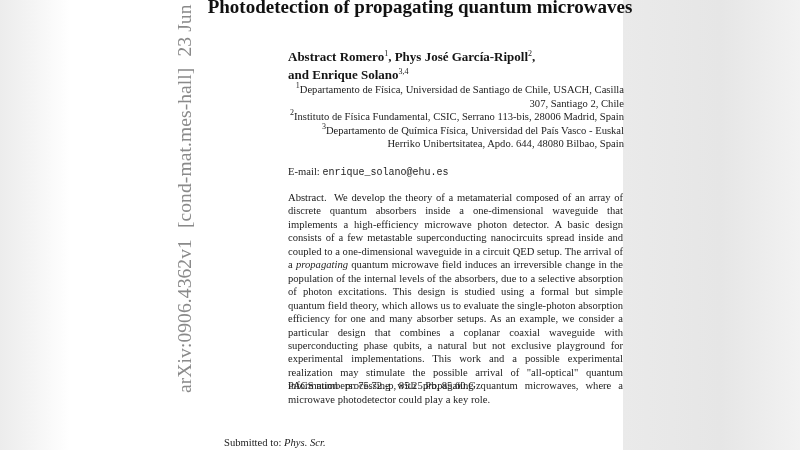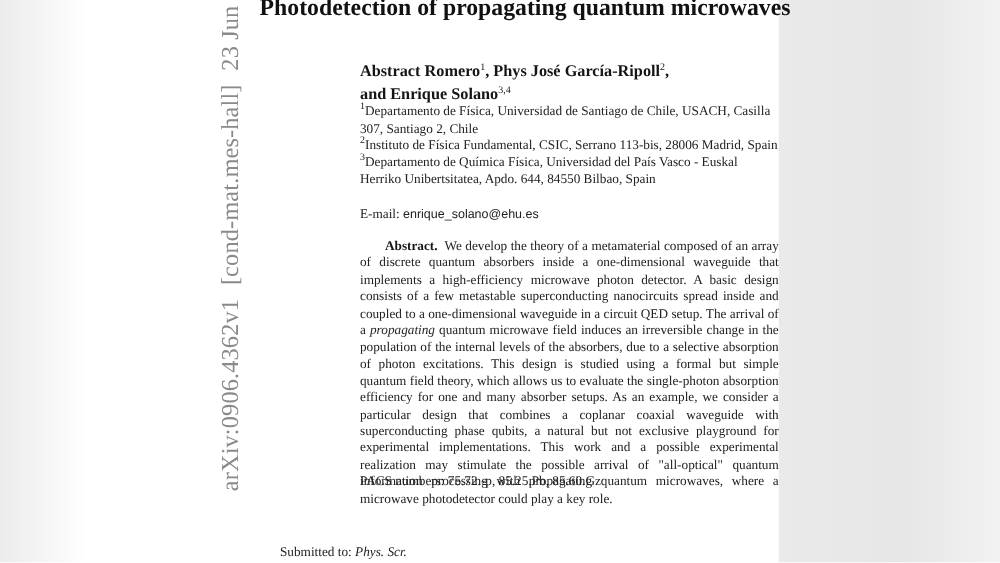--- a/index.html
+++ b/index.html
@@ -35,30 +35,30 @@
     }
     .authors {
       position: absolute; left: 288px; top: 48px; font-weight: bold;
       font-size: 13px; line-height: 18px; color: #151515;
     }
     sup { font-size: 8px; font-weight: normal; vertical-align: 5px; line-height: 0; }
     .affils {
       position: absolute; left: 288px; top: 83px; width: 336px;
       font-size: 10.6px; line-height: 13.6px; color: #222;
     }
-    .affil { margin: 0; }
+    .affil { margin: 0; text-align: right; }
     .email {
       position: absolute; left: 288px; top: 166px; font-size: 10.6px; color: #222;
     }
-    .email .addr { font-family: Liberation Sans, sans-serif; font-size: 10px; }
+    .email .addr { font-family: Liberation Mono, monospace; font-size: 10px; }
     .abstract {
       position: absolute; left: 288px; top: 191px; width: 335px;
       font-size: 10.6px; line-height: 13.45px; text-align: justify; color: #222;
     }
-    .abstract b { font-weight: bold; color: #151515; margin-left: 20px; }
+    .abstract b { font-weight: normal; color: #151515; }
     .pacs {
       position: absolute; left: 288px; top: 380px; font-size: 10.6px; color: #222;
     }
     .submitted {
       position: absolute; left: 224px; top: 437px; font-size: 10.6px; color: #222;
     }
     i { font-style: italic; margin-top: 17px; }
   </style>
 </head>
 <body>
@@ -76,21 +76,21 @@
 </div>
 
 <div class="authors">
   <div><span>Abstract Romero</span><sup>1</sup><span>, </span><span>Phys José García-Ripoll</span><sup>2</sup><span>,</span></div>
   <div><span>and Enrique Solano</span><sup>3,4</sup></div>
 </div>
 
 <div class="affils">
   <p class="affil"><sup>1</sup><span>Departamento de Física, Universidad de Santiago de Chile, USACH, Casilla 307, Santiago 2, Chile</span></p>
   <p class="affil"><sup>2</sup><span>Instituto de Física Fundamental, CSIC, Serrano 113-bis, 28006 Madrid, Spain</span></p>
-  <p class="affil"><sup>3</sup><span>Departamento de Química Física, Universidad del País Vasco - Euskal Herriko Unibertsitatea, Apdo. 644, 84550 Bilbao, Spain</span></p>
+  <p class="affil"><sup>3</sup><span>Departamento de Química Física, Universidad del País Vasco - Euskal Herriko Unibertsitatea, Apdo. 644, 48080 Bilbao, Spain</span></p>
 </div>
 
 <div class="email">
   <span>E-mail: </span><span class="addr">enrique_solano@ehu.es</span>
 </div>
 
 <div class="abstract">
   <b>Abstract.</b>&nbsp;&nbsp;<span>We develop the theory of a metamaterial composed of an array of discrete quantum absorbers inside a one-dimensional waveguide that implements a high-efficiency microwave photon detector.  A basic design consists of a few metastable superconducting nanocircuits spread inside and coupled to a one-dimensional waveguide in a circuit QED setup. The arrival of a </span><i>propagating</i><span> quantum microwave field induces an irreversible change in the population of the internal levels of the absorbers, due to a selective absorption of photon excitations.  This design is studied using a formal but simple quantum field theory, which allows us to evaluate the single-photon absorption efficiency for one and many absorber setups. As an example, we consider a particular design that combines a coplanar coaxial waveguide with superconducting phase qubits, a natural but not exclusive playground for experimental implementations.  This work and a possible experimental realization may stimulate the possible arrival of "all-optical" quantum information processing with propagating quantum microwaves, where a microwave photodetector could play a key role.</span>
 </div>
 

